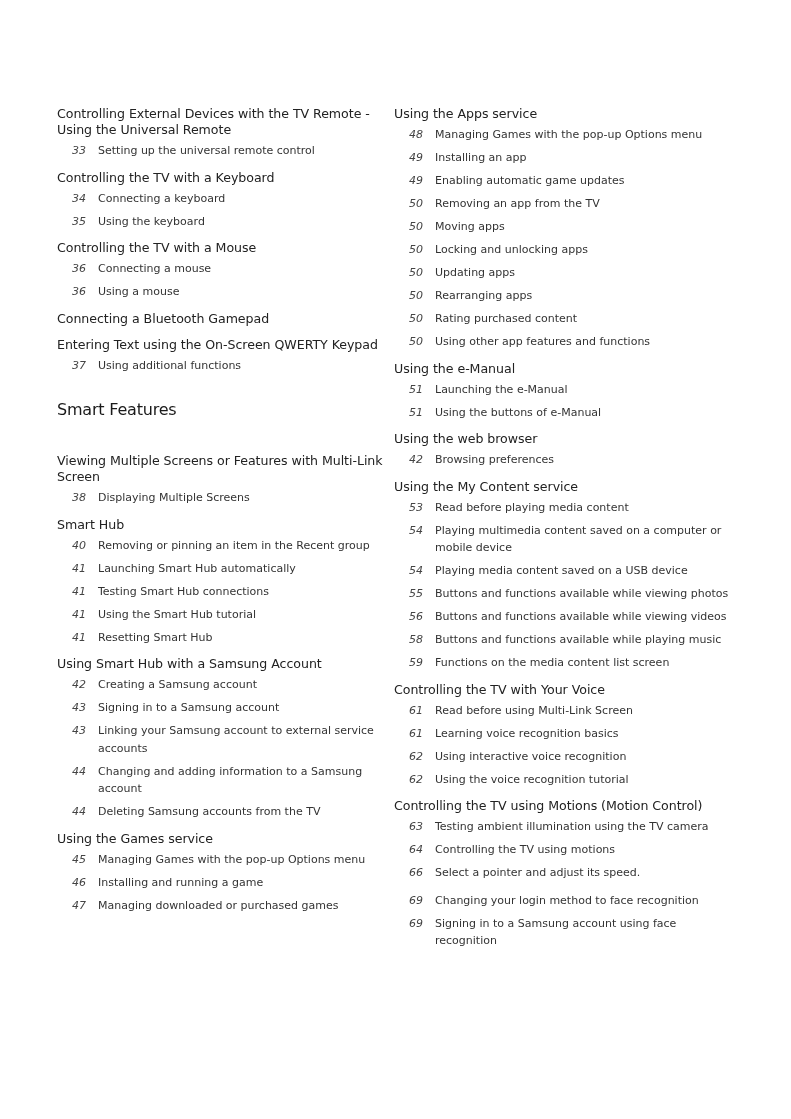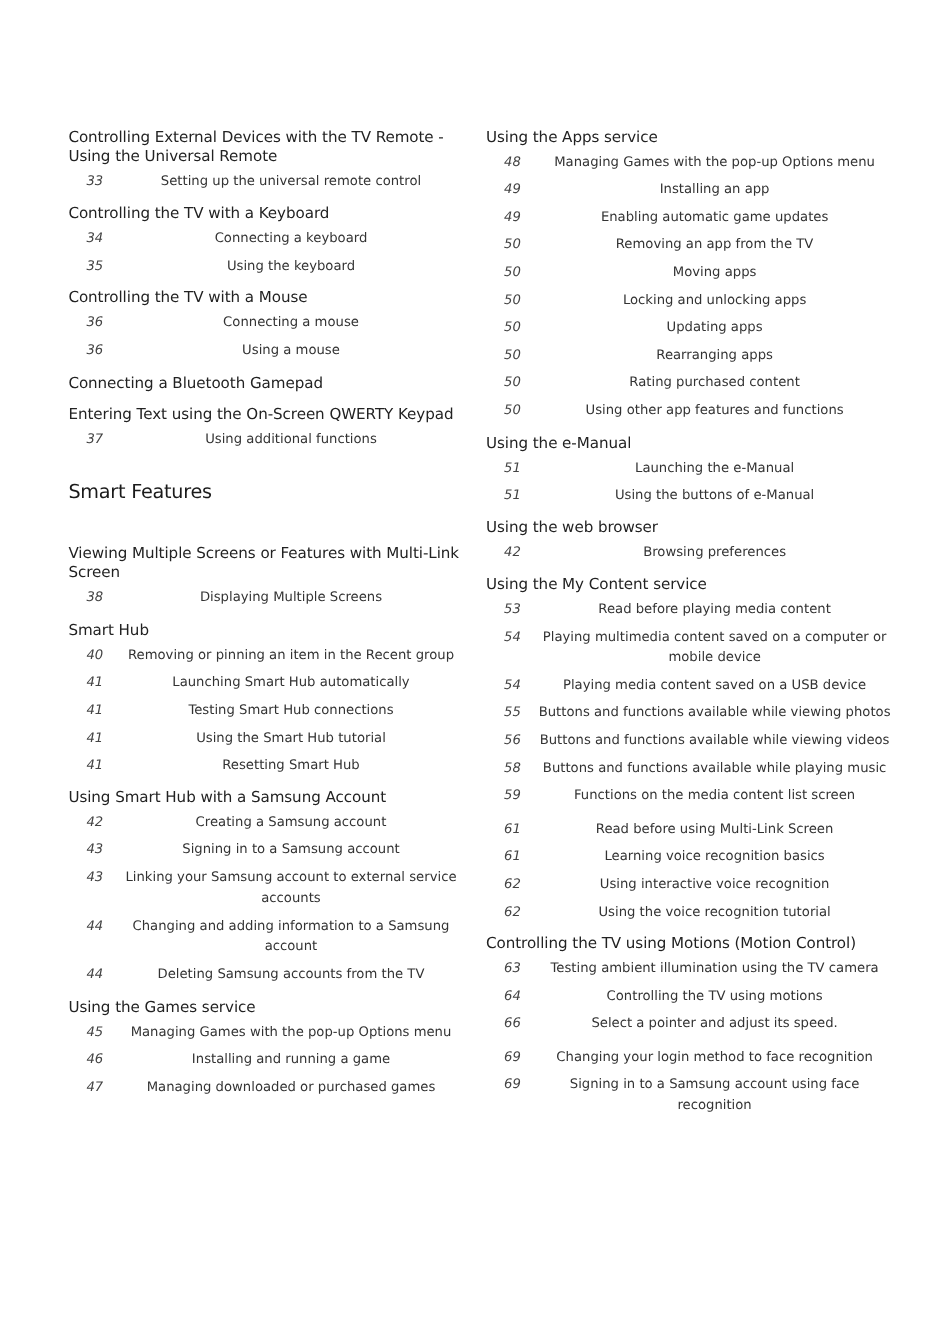--- a/index.html
+++ b/index.html
@@ -3,36 +3,36 @@
   <meta charset="utf-8">
   <style>
     html, body { margin: 0; padding: 0; background: #ffffff; }
     body {
       width: 791px; height: 1119px; position: relative; overflow: hidden;
       font-family: "DejaVu Sans", "Liberation Sans", sans-serif;
       color: #222222;
     }
     .col { position: absolute; top: 106px; }
     .col.left { left: 57px; width: 330px; }
-    .col.right { left: 405px; width: 340px; }
+    .col.right { left: 394px; width: 340px; }
     .chapter {
       font-size: 16px; color: #1a1a1a; font-weight: normal;
       margin: 26px 0 34px 0; letter-spacing: -0.2px;
     }
     .section { margin-bottom: 10px; }
     .sec-title {
       font-size: 12.6px; color: #222; line-height: 16px;
       margin: 0 0 4px 0; letter-spacing: -0.05px;
     }
     .entry {
       display: flex; font-size: 11px; color: #333; line-height: 17.5px;
       margin-bottom: 5.5px;
     }
     .entry .pg { width: 20px; flex: 0 0 20px; margin-left: 15px; margin-right: 6px; color: #444; font-style: italic; }
-    .entry .txt { flex: 1; text-align: center; }
+    .entry .txt { flex: 1; }
   </style>
 </head>
 <body>
 
 <div class="col left">
   <div id="left-top">
       <div class="section">
         <div class="sec-title">Controlling External Devices with the TV Remote - Using the Universal Remote</div>
         <div class="entry">
           <span class="pg">33</span>
@@ -233,20 +233,21 @@
         <div class="entry">
           <span class="pg">58</span>
           <span class="txt">Buttons and functions available while playing music</span>
         </div>
         <div class="entry">
           <span class="pg">59</span>
           <span class="txt">Functions on the media content list screen</span>
         </div>
       </div>
       <div class="section">
+        <div class="sec-title">Controlling the TV with Your Voice</div>
         <div class="entry">
           <span class="pg">61</span>
           <span class="txt">Read before using Multi-Link Screen</span>
         </div>
         <div class="entry">
           <span class="pg">61</span>
           <span class="txt">Learning voice recognition basics</span>
         </div>
         <div class="entry">
           <span class="pg">62</span>

